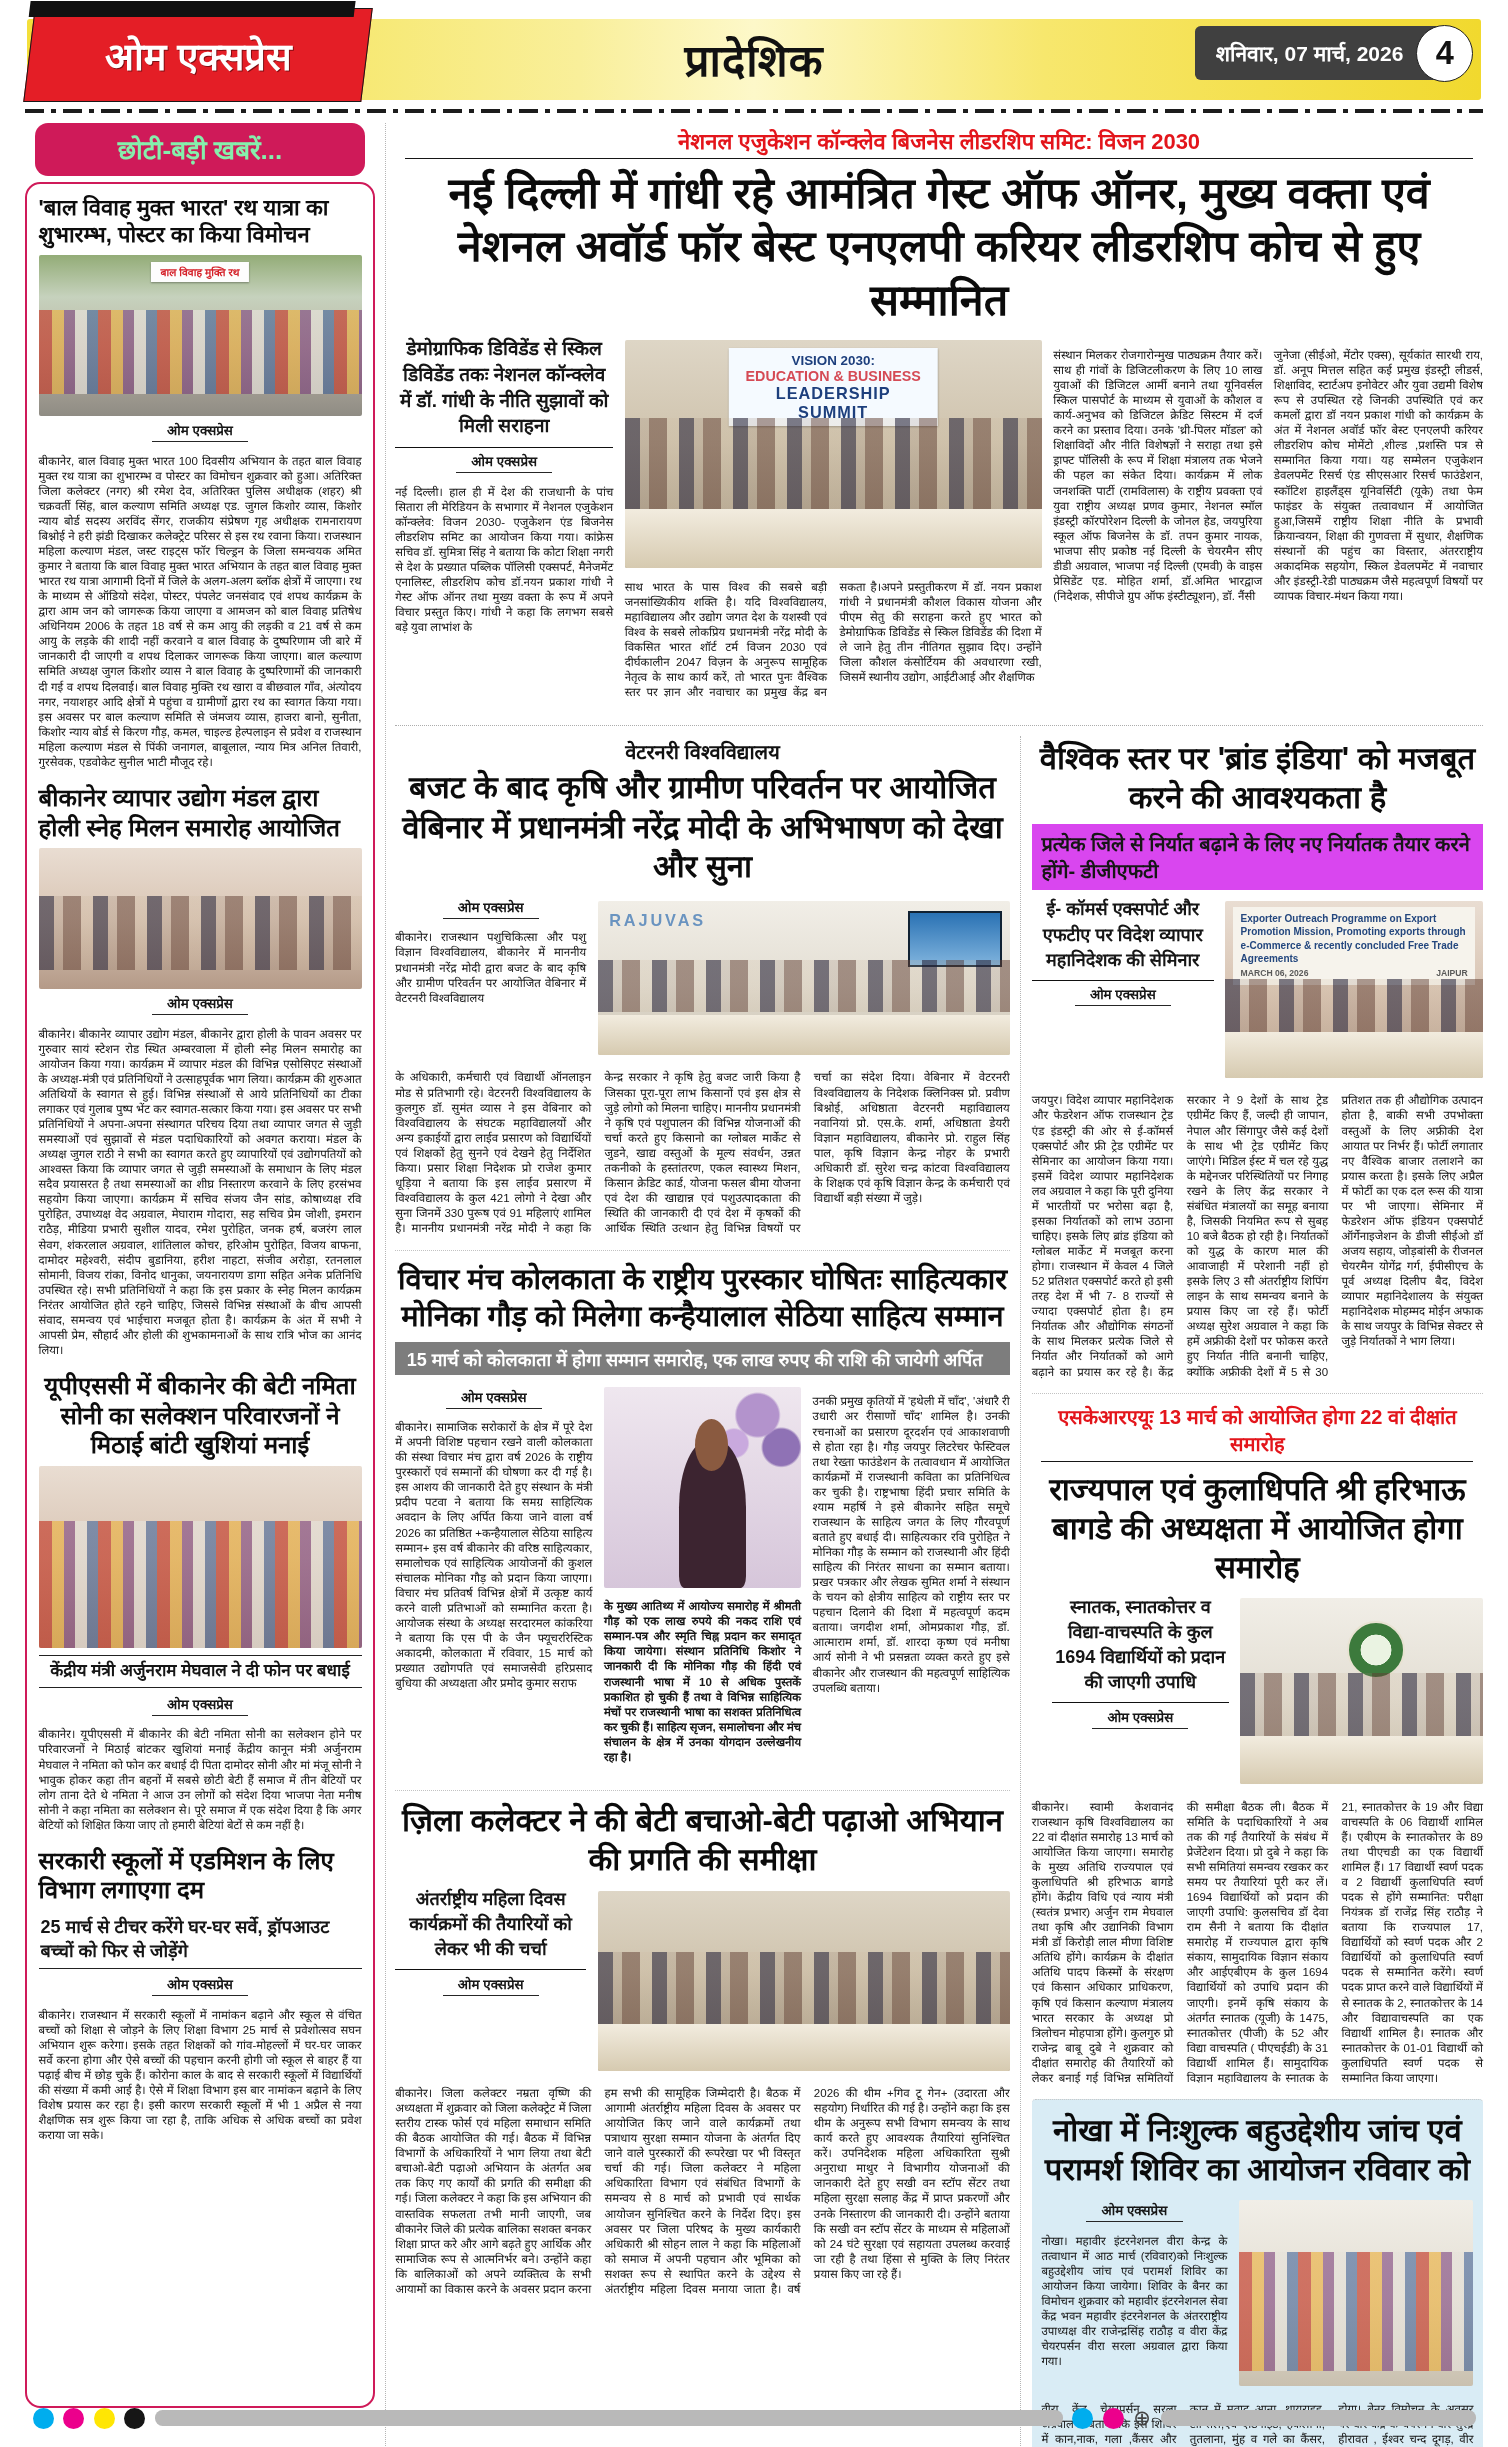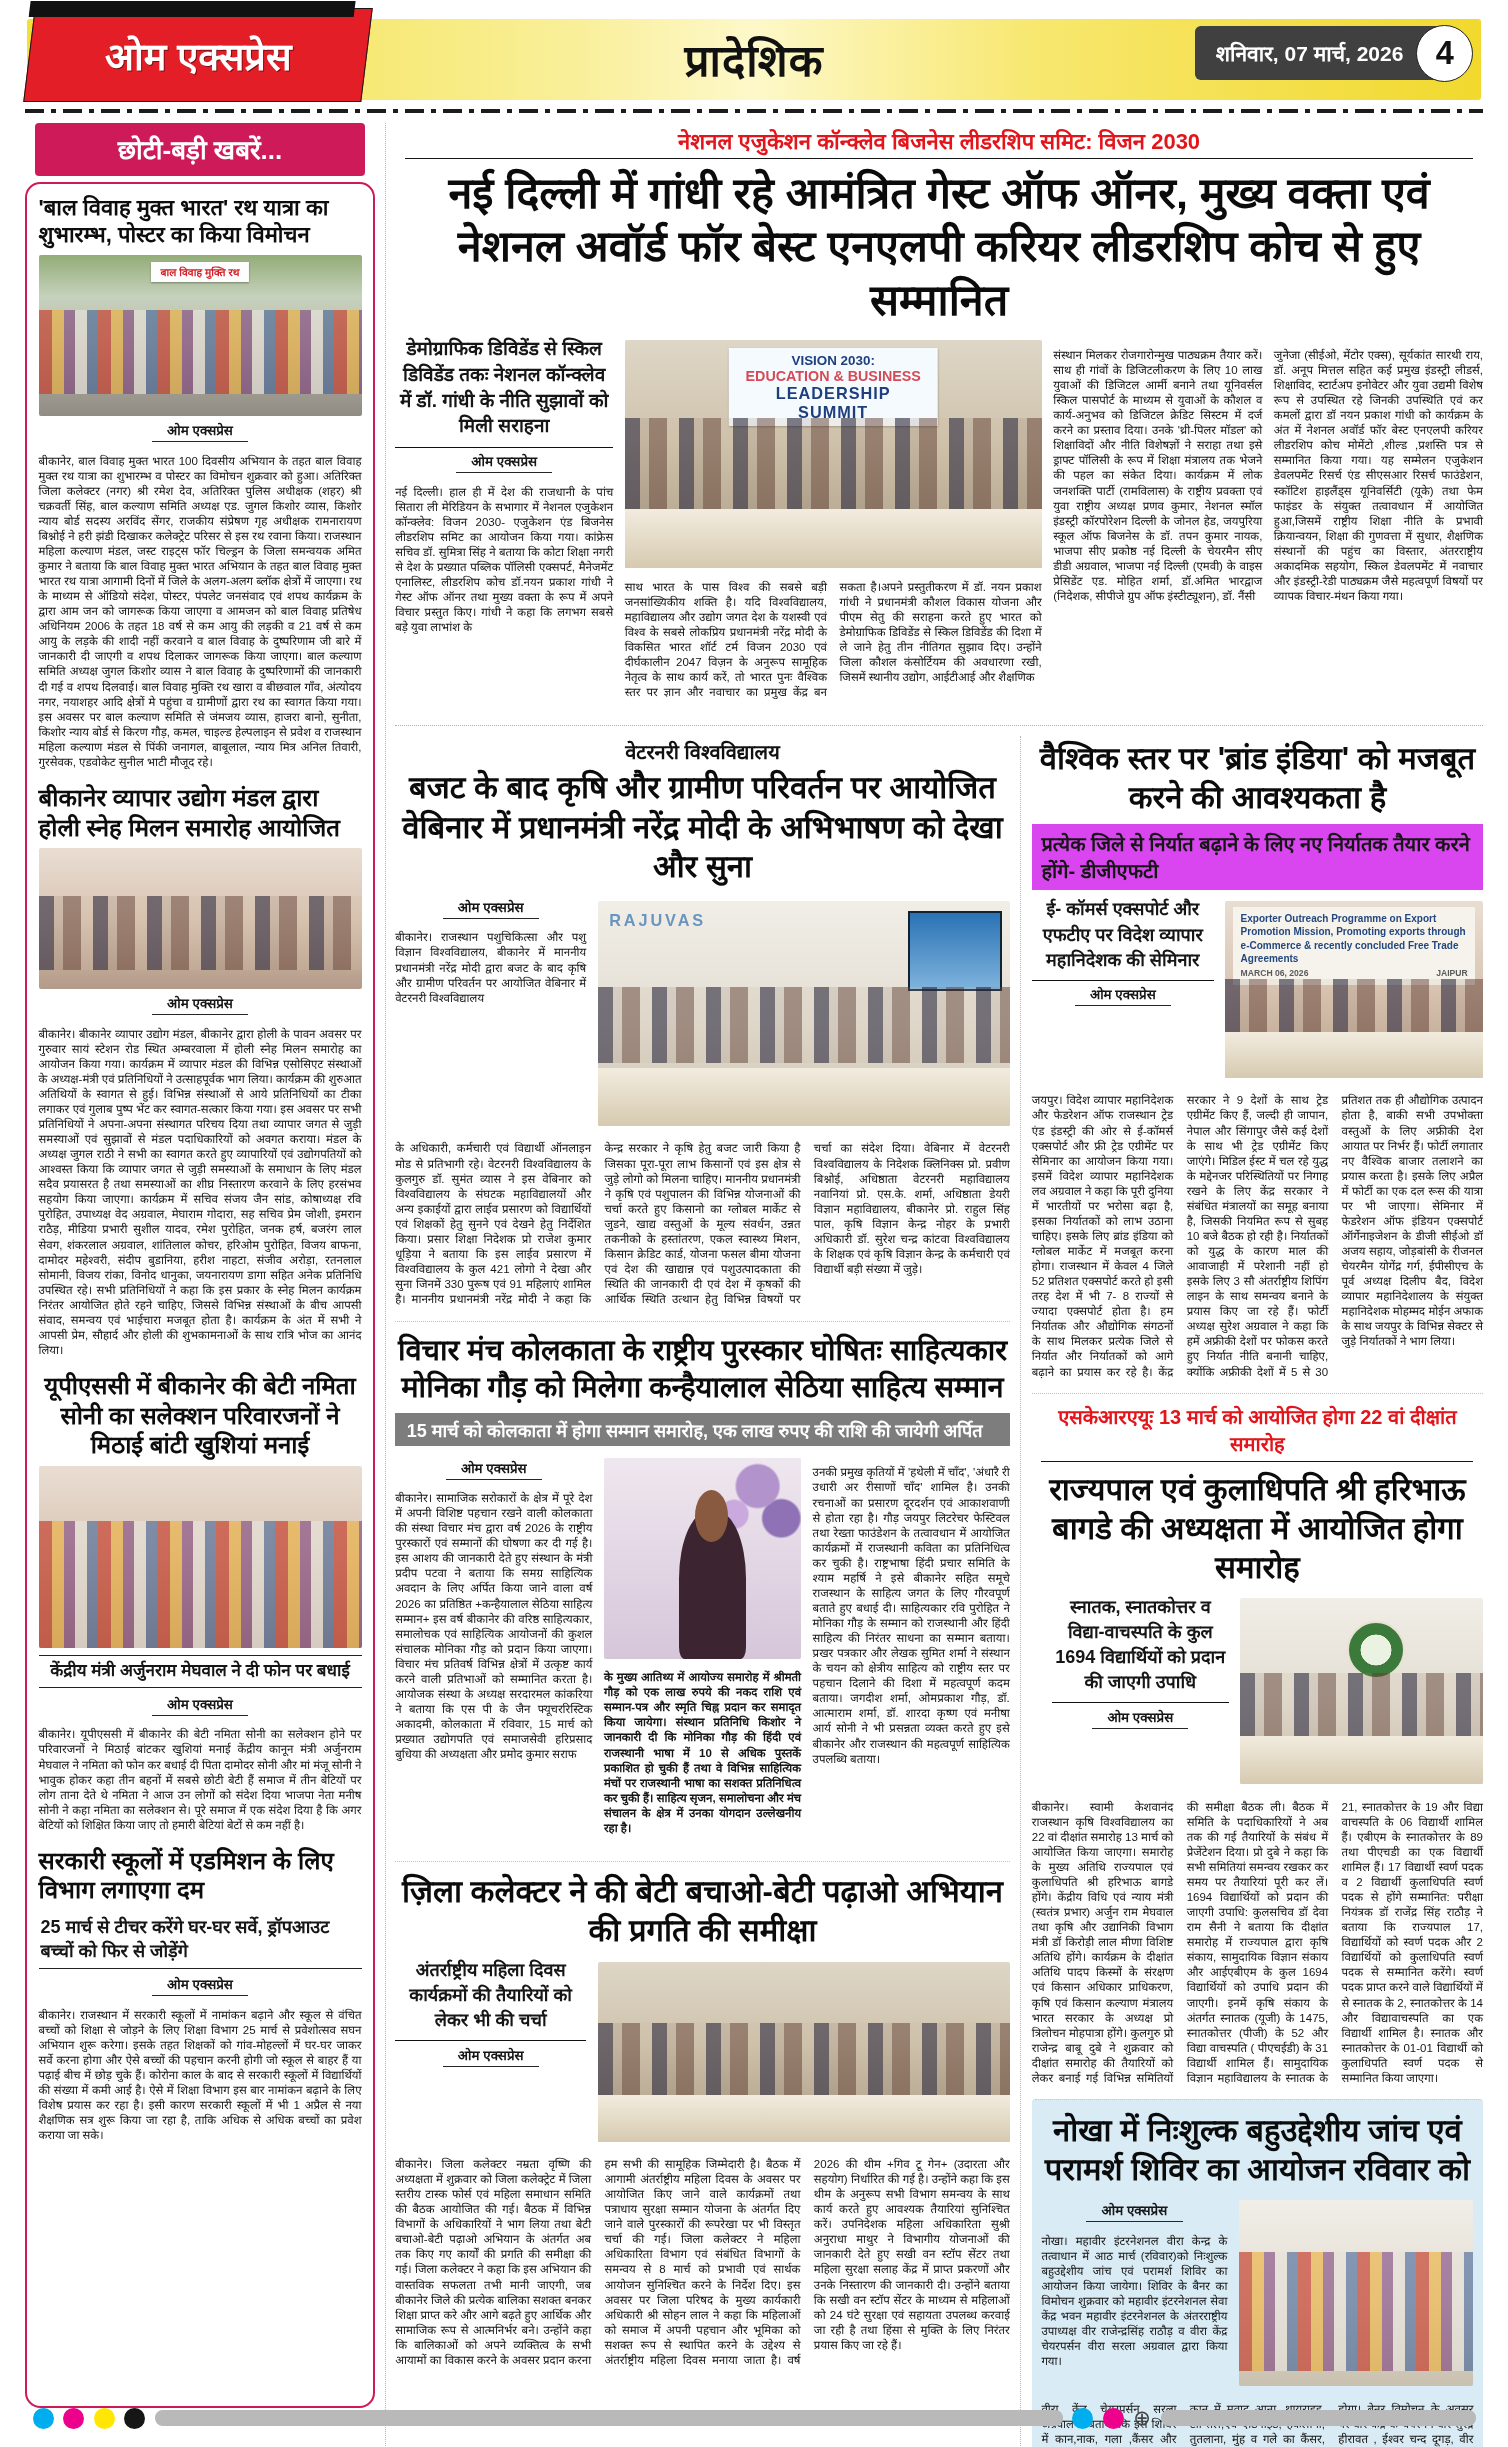--- a/index.html
+++ b/index.html
@@ -19,22 +19,22 @@
   .date-box{background:#404040;color:#fff;font-size:21px;font-weight:700;padding:13.4px 38px 13.4px 21px;border-radius:5.7px;}
   .page-circle{width:55px;height:55px;background:#fff;border:1.9px solid #222;border-radius:50%;margin-left:-25px;
       display:flex;align-items:center;justify-content:center;font-size:32.5px;font-weight:800;color:#111;}
   .dashrule{height:3.8px;margin:5.7px 25px 0 25px;
       background:repeating-linear-gradient(90deg,#1c1c1c 0 19px,transparent 19px 26px,#1c1c1c 26px 31px,transparent 31px 38px);}
   
   .content{display:flex;align-items:flex-start;padding:9.6px 25px 0 25px;gap:9.6px;}
   .rail{width:350px;flex:none;}
   .mainarea{flex:1;border-left:1.9px dotted #b5b5b5;padding-left:9.6px;min-width:0;}
   
-  .rail-header{background:#cf1a59;color:#ffffff;font-size:26px;font-weight:800;text-align:center;
-      padding:8.6px 5.7px;border-radius:4px;margin:0 9.6px;}
+  .rail-header{background:#cf1a59;color:#86efac;font-size:26px;font-weight:800;text-align:center;
+      padding:8.6px 5.7px;border-radius:13px;margin:0 9.6px;}
   .rail-box{border:2.9px solid #cf1a59;border-radius:15.3px;margin-top:5.7px;padding:9.6px 11.5px;overflow:hidden;height:2203px;}
   .rail-art{margin-bottom:13.4px;}
   .rail-head{font-size:22px;line-height:1.22;font-weight:800;color:#0d0d0d;margin:1.9px 0 6.7px 0;}
   .rail-head.big{font-size:24px;}
   .rail-sub{font-size:17px;font-weight:800;text-align:center;border-top:1.9px solid #222;border-bottom:1.9px solid #222;
       padding:4.8px 1.9px;margin:6.7px 0;line-height:1.3;}
   .byline{text-align:center;margin:4.8px 0 5.7px 0;}
   .byline span{display:inline-block;font-size:13.4px;font-weight:800;border-bottom:1.9px solid #262626;padding:0 15.3px 1.9px 15.3px;}
   .body{font-size:11.5px;line-height:1.31;text-align:justify;}
   .rail .body{font-size:11.5px;}
@@ -200,21 +200,21 @@
         <section class="stack-left">
 
           <article class="art">
             <div class="kicker dark">वेटरनरी विश्वविद्यालय</div>
             <h2 class="sec-head">बजट के बाद कृषि और ग्रामीण परिवर्तन पर आयोजित वेबिनार में प्रधानमंत्री नरेंद्र मोदी के अभिभाषण को देखा और सुना</h2>
             <div class="side-row">
               <div class="side-col" style="width:191px;">
                 <div class="byline"><span>ओम एक्सप्रेस</span></div>
                 <p class="body">बीकानेर। राजस्थान पशुचिकित्सा और पशु विज्ञान विश्वविद्यालय, बीकानेर में माननीय प्रधानमंत्री नरेंद्र मोदी द्वारा बजट के बाद कृषि और ग्रामीण परिवर्तन पर आयोजित वेबिनार में वेटरनरी विश्वविद्यालय</p>
               </div>
-              <div class="photo ph-room" style="height:225px;flex:1;margin-top:8px;">
+              <div class="photo ph-room" style="height:154px;flex:1;margin-top:8px;">
                 <div class="rajuvas">RAJUVAS</div>
                 <div class="screen"></div>
                 <div class="crowd" style="height:34%;bottom:28%;"></div>
                 <div class="tblstrip"></div>
               </div>
             </div>
             <p class="body cols3">के अधिकारी, कर्मचारी एवं विद्यार्थी ऑनलाइन मोड से प्रतिभागी रहे। वेटरनरी विश्वविद्यालय के कुलगुरु डॉ. सुमंत व्यास ने इस वेबिनार को विश्वविद्यालय के संघटक महाविद्यालयों और अन्य इकाईयों द्वारा लाईव प्रसारण को विद्यार्थियों एवं शिक्षकों हेतु सुनने एवं देखने हेतु निर्देशित किया। प्रसार शिक्षा निदेशक प्रो राजेश कुमार धूड़िया ने बताया कि इस लाईव प्रसारण में विश्वविद्यालय के कुल 421 लोगो ने देखा और सुना जिनमें 330 पुरूष एवं 91 महिलाएं शामिल है। माननीय प्रधानमंत्री नरेंद्र मोदी ने कहा कि केन्द्र सरकार ने कृषि हेतु बजट जारी किया है जिसका पूरा-पूरा लाभ किसानों एवं इस क्षेत्र से जुड़े लोगो को मिलना चाहिए। माननीय प्रधानमंत्री ने कृषि एवं पशुपालन की विभिन्न योजनाओं की चर्चा करते हुए किसानो का ग्लोबल मार्केट से जुडने, खाद्य वस्तुओं के मूल्य संवर्धन, उन्नत तकनीको के हस्तांतरण, एकल स्वास्थ्य मिशन, किसान क्रेडिट कार्ड, योजना फसल बीमा योजना एवं देश की खाद्यान्न एवं पशुउत्पादकाता की स्थिति की जानकारी दी एवं देश में कृषकों की आर्थिक स्थिति उत्थान हेतु विभिन्न विषयों पर चर्चा का संदेश दिया। वेबिनार में वेटरनरी विश्वविद्यालय के निदेशक क्लिनिक्स प्रो. प्रवीण बिश्नोई, अधिष्ठाता वेटरनरी महाविद्यालय नवानियां प्रो. एस.के. शर्मा, अधिष्ठाता डेयरी विज्ञान महाविद्यालय, बीकानेर प्रो. राहुल सिंह पाल, कृषि विज्ञान केन्द्र नोहर के प्रभारी अधिकारी डॉ. सुरेश चन्द्र कांटवा विश्वविद्यालय के शिक्षक एवं कृषि विज्ञान केन्द्र के कर्मचारी एवं विद्यार्थी बड़ी संख्या में जुड़े।</p>
           </article>
 
           <article class="art">

